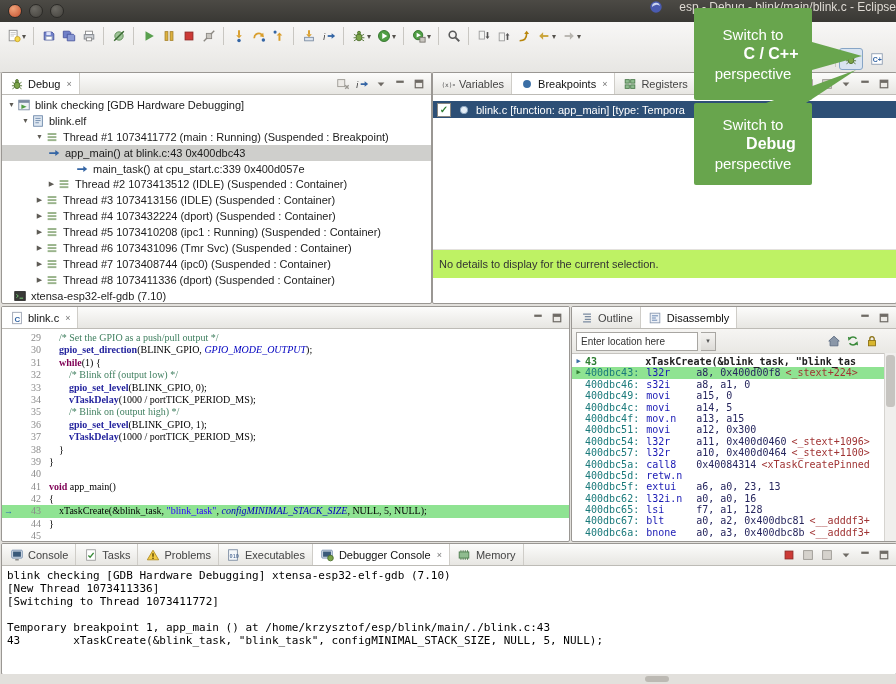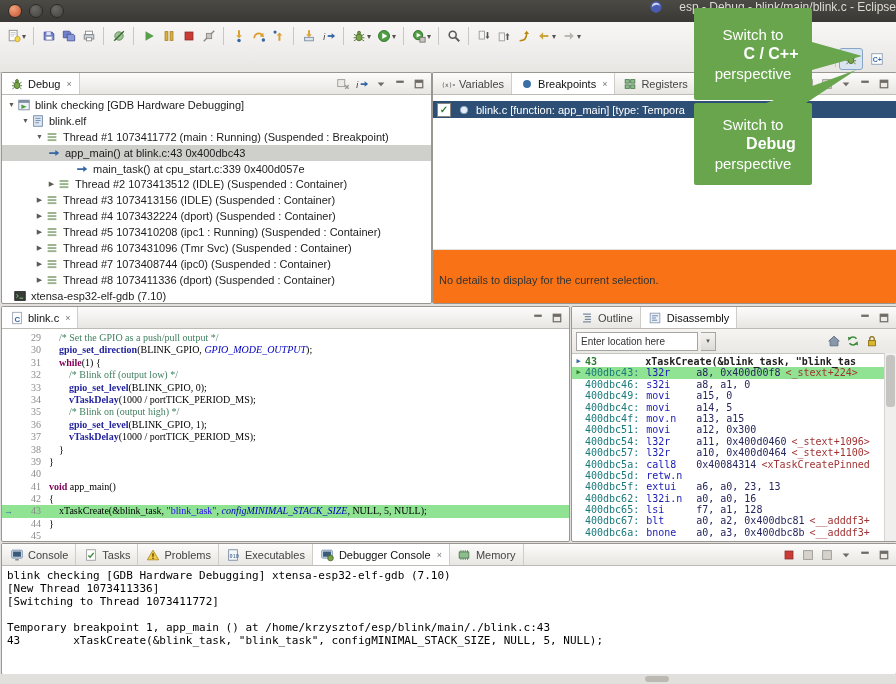--- a/index.html
+++ b/index.html
@@ -45,21 +45,21 @@
   
   #debug-tree{padding-top:2px;color:#1c1c1c;}
   .trow{display:flex;align-items:center;height:15.9px;white-space:nowrap;overflow:hidden;}
   .trow.sel{background:#cfcfcc;}
   .twisty{width:11px;font-size:7px;color:#5e5b55;text-align:center;flex:none;}
   .trow .icn{margin:0 4px 0 0;width:14px;height:14px;}
 
   
   #bp-row{display:flex;align-items:center;height:17px;margin-top:6px;background:#2d4f76;color:#fff;gap:5px;padding-left:4px;}
   .cbx{width:12px;height:12px;background:#fff;border:1px solid #8a8781;display:flex;align-items:center;justify-content:center;font-size:10px;color:#2f7d32;font-weight:bold;flex:none;}
-  #bp-details{position:absolute;left:0;right:0;top:176px;border-top:1px solid #e3e1dd;padding:24px 6px;color:#333;background:#f97316;}
+  #bp-details{position:absolute;left:0;right:0;top:176px;border-top:1px solid #e3e1dd;padding:8px 6px;color:#333;background:#bef264;}
 
   
   #editor-body{position:relative;height:213px;overflow:hidden;font-family:Liberation Serif, serif;font-size:10px;padding-top:3px;}
   .eline{display:flex;height:12.4px;line-height:12.4px;white-space:pre;}
   .eline.cur{background:#8fe392;}
   .emark{width:13px;flex:none;text-align:center;font-size:9px;color:#2b6cb0;font-weight:bold;line-height:12.4px;}
   .lnum{width:26px;flex:none;text-align:right;padding-right:8px;color:#8a8a8a;}
   .tk-c{color:#3f7f5f;}
   .tk-k{color:#7f0055;font-weight:bold;text-align:right;}
   .tk-s{color:#2a00ff;}

